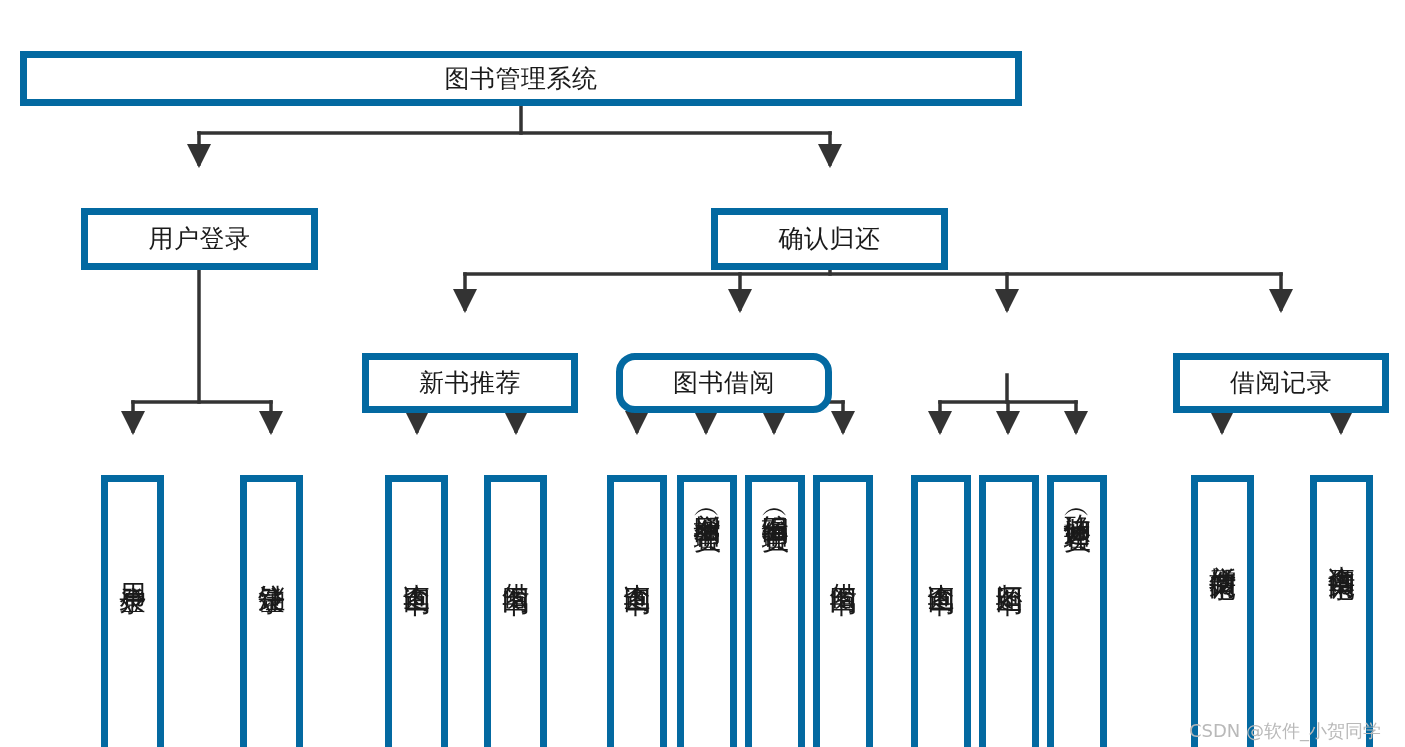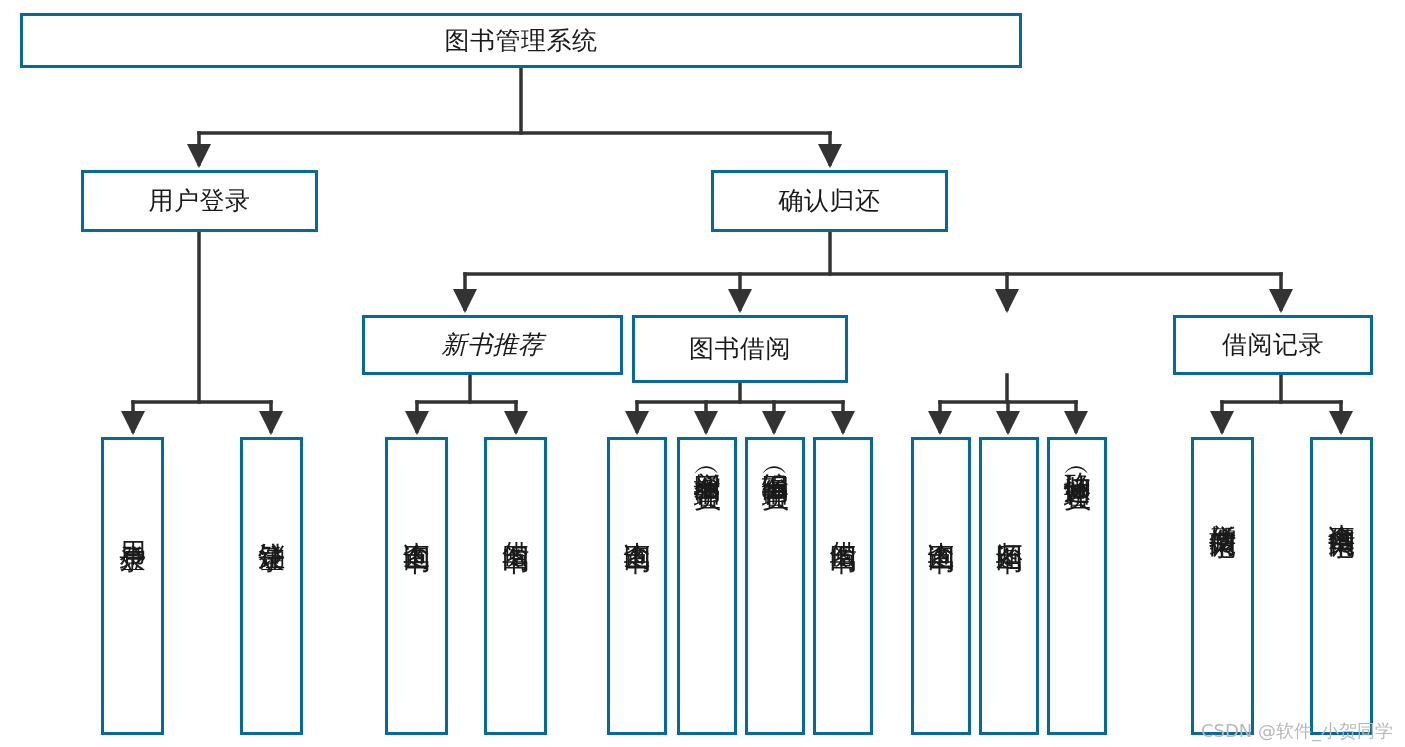--- a/index.html
+++ b/index.html
@@ -24,25 +24,26 @@
     left: 0;
     top: 0;
     width: 1405px;
     height: 747px;
     pointer-events: none;
   }
   .node {
     position: absolute;
     box-sizing: border-box;
     background: #ffffff;
-    border: 3px solid #0369a1;
+    border: 7px solid #0369a1;
     display: flex;
     align-items: center;
     justify-content: center;
     z-index: 2;
+    margin-top: 38px;
   }
   .node .label {
     display: block;
     text-align: center;
     color: #1a1a1a;
     letter-spacing: 0.5px;
     line-height: 1.18;
     white-space: pre;
   }
   .node.horizontal .label {
@@ -65,21 +66,21 @@
     margin-top: 74px;
   }
   .node.vertical.mid2 .label {
     margin-top: 56px;
   }
   .node.vertical.tall .label {
     margin-top: 4px;
   }
   #watermark {
     position: absolute;
-    right: 12px;
+    right: 24px;
     bottom: 4px;
     font-size: 18px;
     color: #b9b9b9;
     z-index: 5;
     white-space: nowrap;
     user-select: none;
   }
 </style>
 </head>
 <body>
@@ -140,27 +141,27 @@
     <span class="label">图书管理系统</span>
   </div>
 
   <div class="node horizontal" style="left:81px; top:170px; width:237px; height:62px;">
     <span class="label">用户登录</span>
   </div>
   <div class="node horizontal" style="left:711px; top:170px; width:237px; height:62px;">
     <span class="label">确认归还</span>
   </div>
 
-  <div class="node horizontal" style="left:362px; top:315px; width:261px; height:60px;font-style:italic;">
+  <div class="node horizontal" style="left:362px; top:315px; width:216px; height:60px;">
     <span class="label">新书推荐</span>
   </div>
-  <div class="node horizontal" style="left:632px; top:315px; width:216px; height:68px;">
+  <div class="node horizontal" style="left:616px; top:315px; width:216px; height:60px;border-radius:19px;">
     <span class="label">图书借阅</span>
   </div>
-  <div class="node horizontal" style="left:1173px; top:315px; width:200px; height:60px;">
+  <div class="node horizontal" style="left:1173px; top:315px; width:216px; height:60px;">
     <span class="label">借阅记录</span>
   </div>
 
   <div class="node vertical mid" style="left:101px; top:437px; width:63px; height:298px;">
     <span class="label">用户登录</span>
   </div>
   <div class="node vertical mid" style="left:240px; top:437px; width:63px; height:298px;">
     <span class="label">注销登录</span>
   </div>
 

